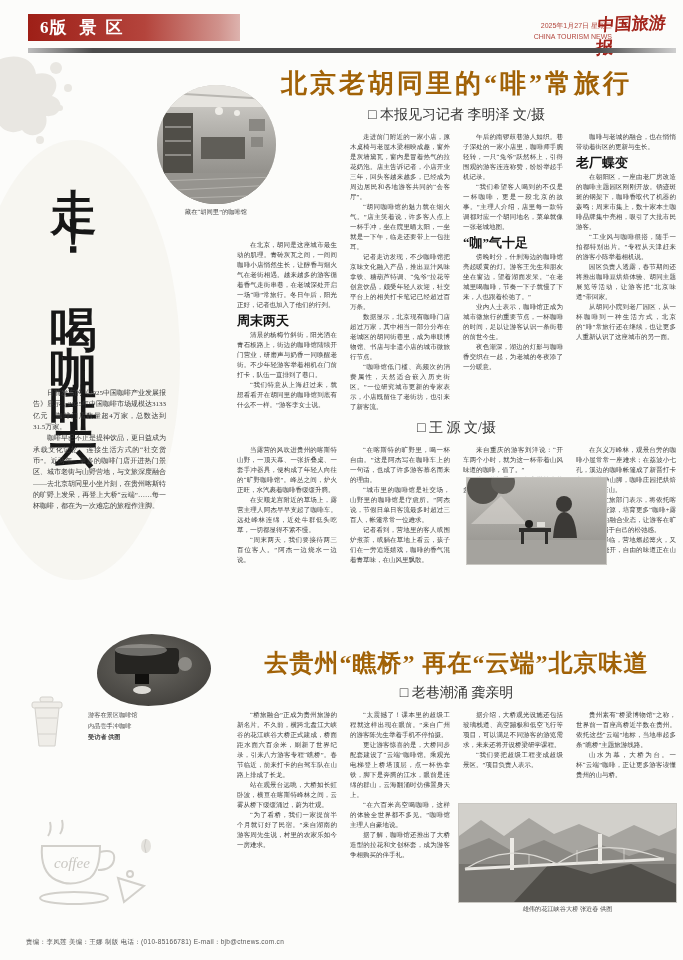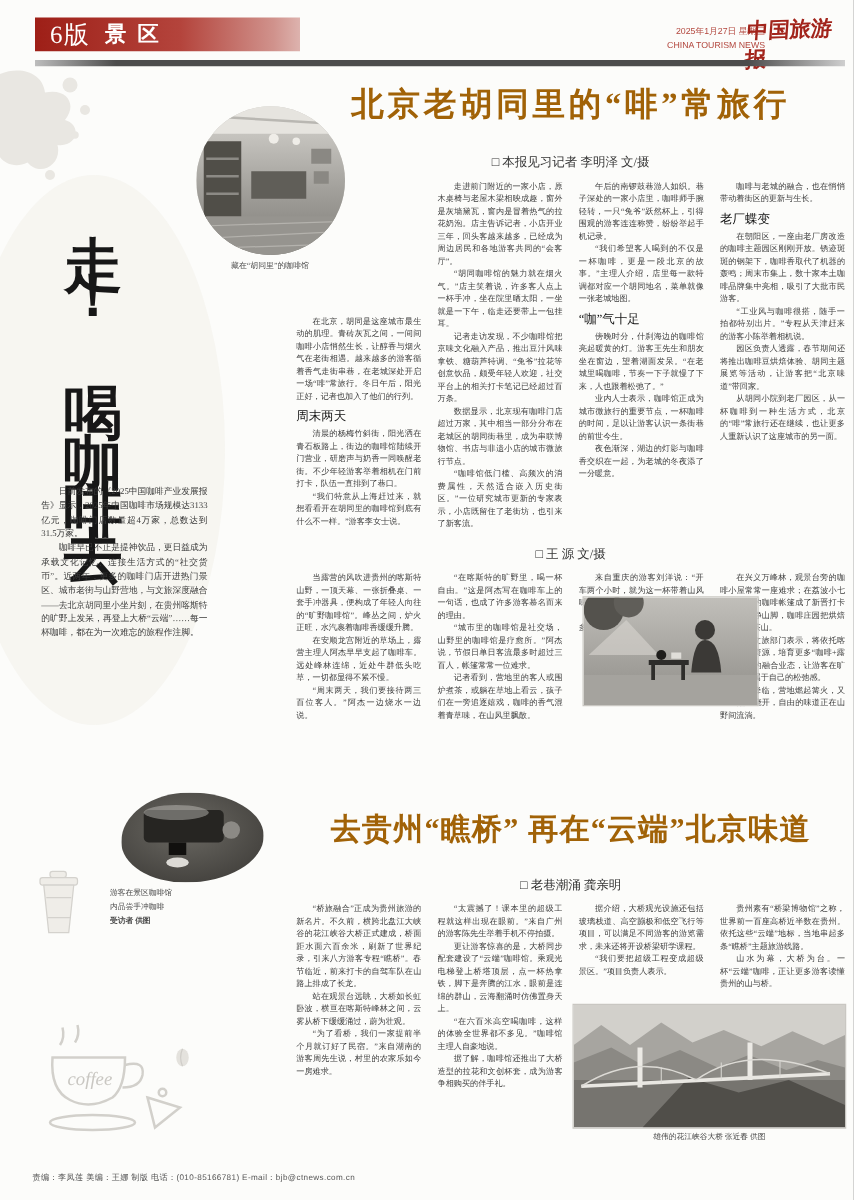--- a/index.html
+++ b/index.html
@@ -2,21 +2,21 @@
 <html><head>
 <meta charset="utf-8">
 <style>
   html,body{margin:0;padding:0;background:#9a9a9a;}
   .page{position:relative;width:683px;height:960px;margin:0 auto;background:#fcfcfa;
         font-family:"Liberation Serif","DejaVu Serif",serif;overflow:hidden;}
   
   .banner{position:absolute;left:28px;top:14px;width:212px;height:27px;
           background:linear-gradient(90deg,#9e1f17,#b4443c 55%,#d0928c 90%,#ddb3ae);
           color:#fff;display:flex;align-items:center;padding-left:12px;box-sizing:border-box;}
-  .banner .ed{font-size:20px;font-weight:400;letter-spacing:1px;}
+  .banner .ed{font-size:17px;font-weight:700;letter-spacing:1px;}
   .banner .sec{font-size:17px;font-weight:700;letter-spacing:9px;margin-left:12px;}
   .dateline{position:absolute;left:500px;top:20px;width:112px;text-align:right;color:#b2463d;
             font-size:7px;line-height:1.6;font-family:"Liberation Sans",sans-serif;}
   .masthead{position:absolute;left:597px;top:12px;width:82px;color:#a2241b;font-size:17px;
             font-weight:900;letter-spacing:0px;transform:skewX(-6deg) rotate(-2deg);}
   .rule{position:absolute;left:28px;top:48px;width:648px;height:5px;
         background:linear-gradient(90deg,#bdbdbd,#4c4c4c 10%,#4c4c4c 88%,#cfcfcf);}
   
   .wash{position:absolute;left:-30px;top:140px;width:210px;height:440px;border-radius:50%;
         background:#f2f0ea;opacity:.55;}
@@ -37,28 +37,28 @@
   .decor{position:absolute;}
   
   .article{position:absolute;left:237px;width:439px;}
   .a1{top:60px;height:352px;}
   .a2{top:414px;height:232px;}
   .a3{top:646px;height:292px;}
   .article h1{margin:0;text-align:center;font-weight:900;color:#a16207;}
   .a1 h1{font-size:26px;letter-spacing:3px;margin-top:6px;}
   .a2 h1{font-size:23px;letter-spacing:1px;margin-top:3px;}
   .a3 h1{font-size:24px;letter-spacing:1px;margin-top:1px;}
-  .byline{text-align:center;font-size:10px;color:#333;margin-top:22px;}
+  .byline{text-align:center;font-size:14px;color:#333;margin-top:5px;}
   .cols{display:flex;gap:13px;margin-top:8px;}
   .col{flex:1;font-size:6.5px;line-height:10px;text-align:justify;color:#3d3d3d;overflow:hidden;}
   .a1 .cols{height:292px;}
   .a2 .cols{height:180px;}
   .a3 .cols{height:234px;}
   .col p{margin:0;text-indent:2em;}
-  .col .subhead{margin:6px 0 4px;font-size:10px;font-weight:400;color:#141414;text-indent:0;}
+  .col .subhead{margin:6px 0 4px;font-size:13px;font-weight:700;color:#141414;text-indent:0;}
   .pad-top{padding-top:108px;box-sizing:border-box;}
   .photo-camp{position:absolute;left:230px;top:64px;width:139px;height:86px;background:#fff;
               outline:1px solid #c9c7c2;}
   .photo-bridge{position:absolute;left:222px;top:158px;width:217px;height:98px;background:#fff;
                 outline:1px solid #c9c7c2;}
   .cap-bridge{position:absolute;left:222px;top:259px;width:217px;text-align:center;
               font-size:6.2px;color:#4a4a4a;}
   
   .footer{position:absolute;left:26px;top:938px;font-size:6.5px;color:#555;
           font-family:"Liberation Sans",sans-serif;letter-spacing:.3px;}

